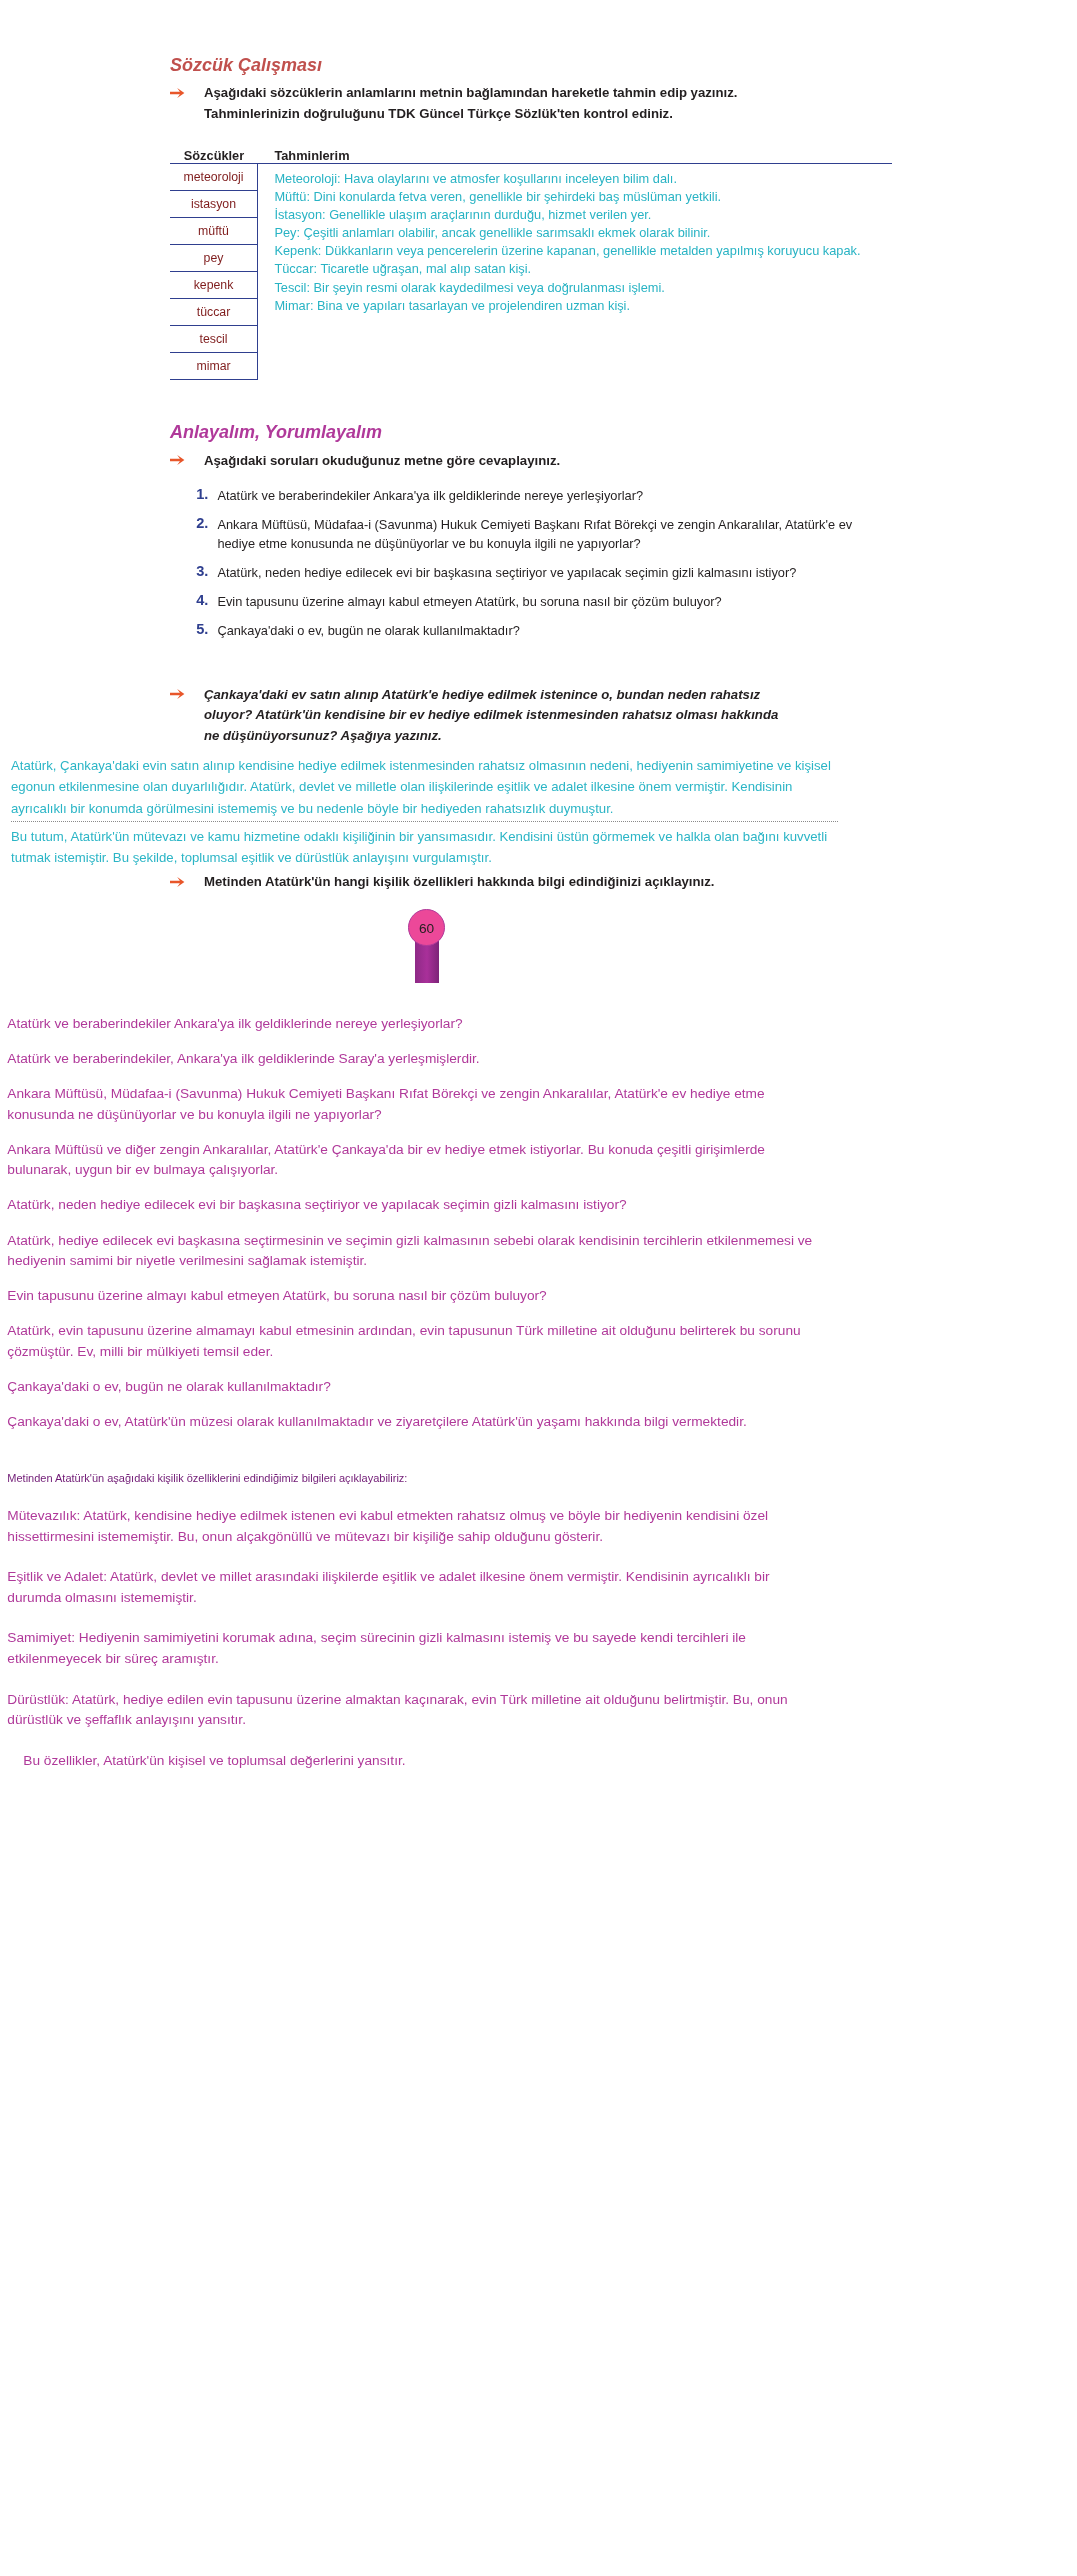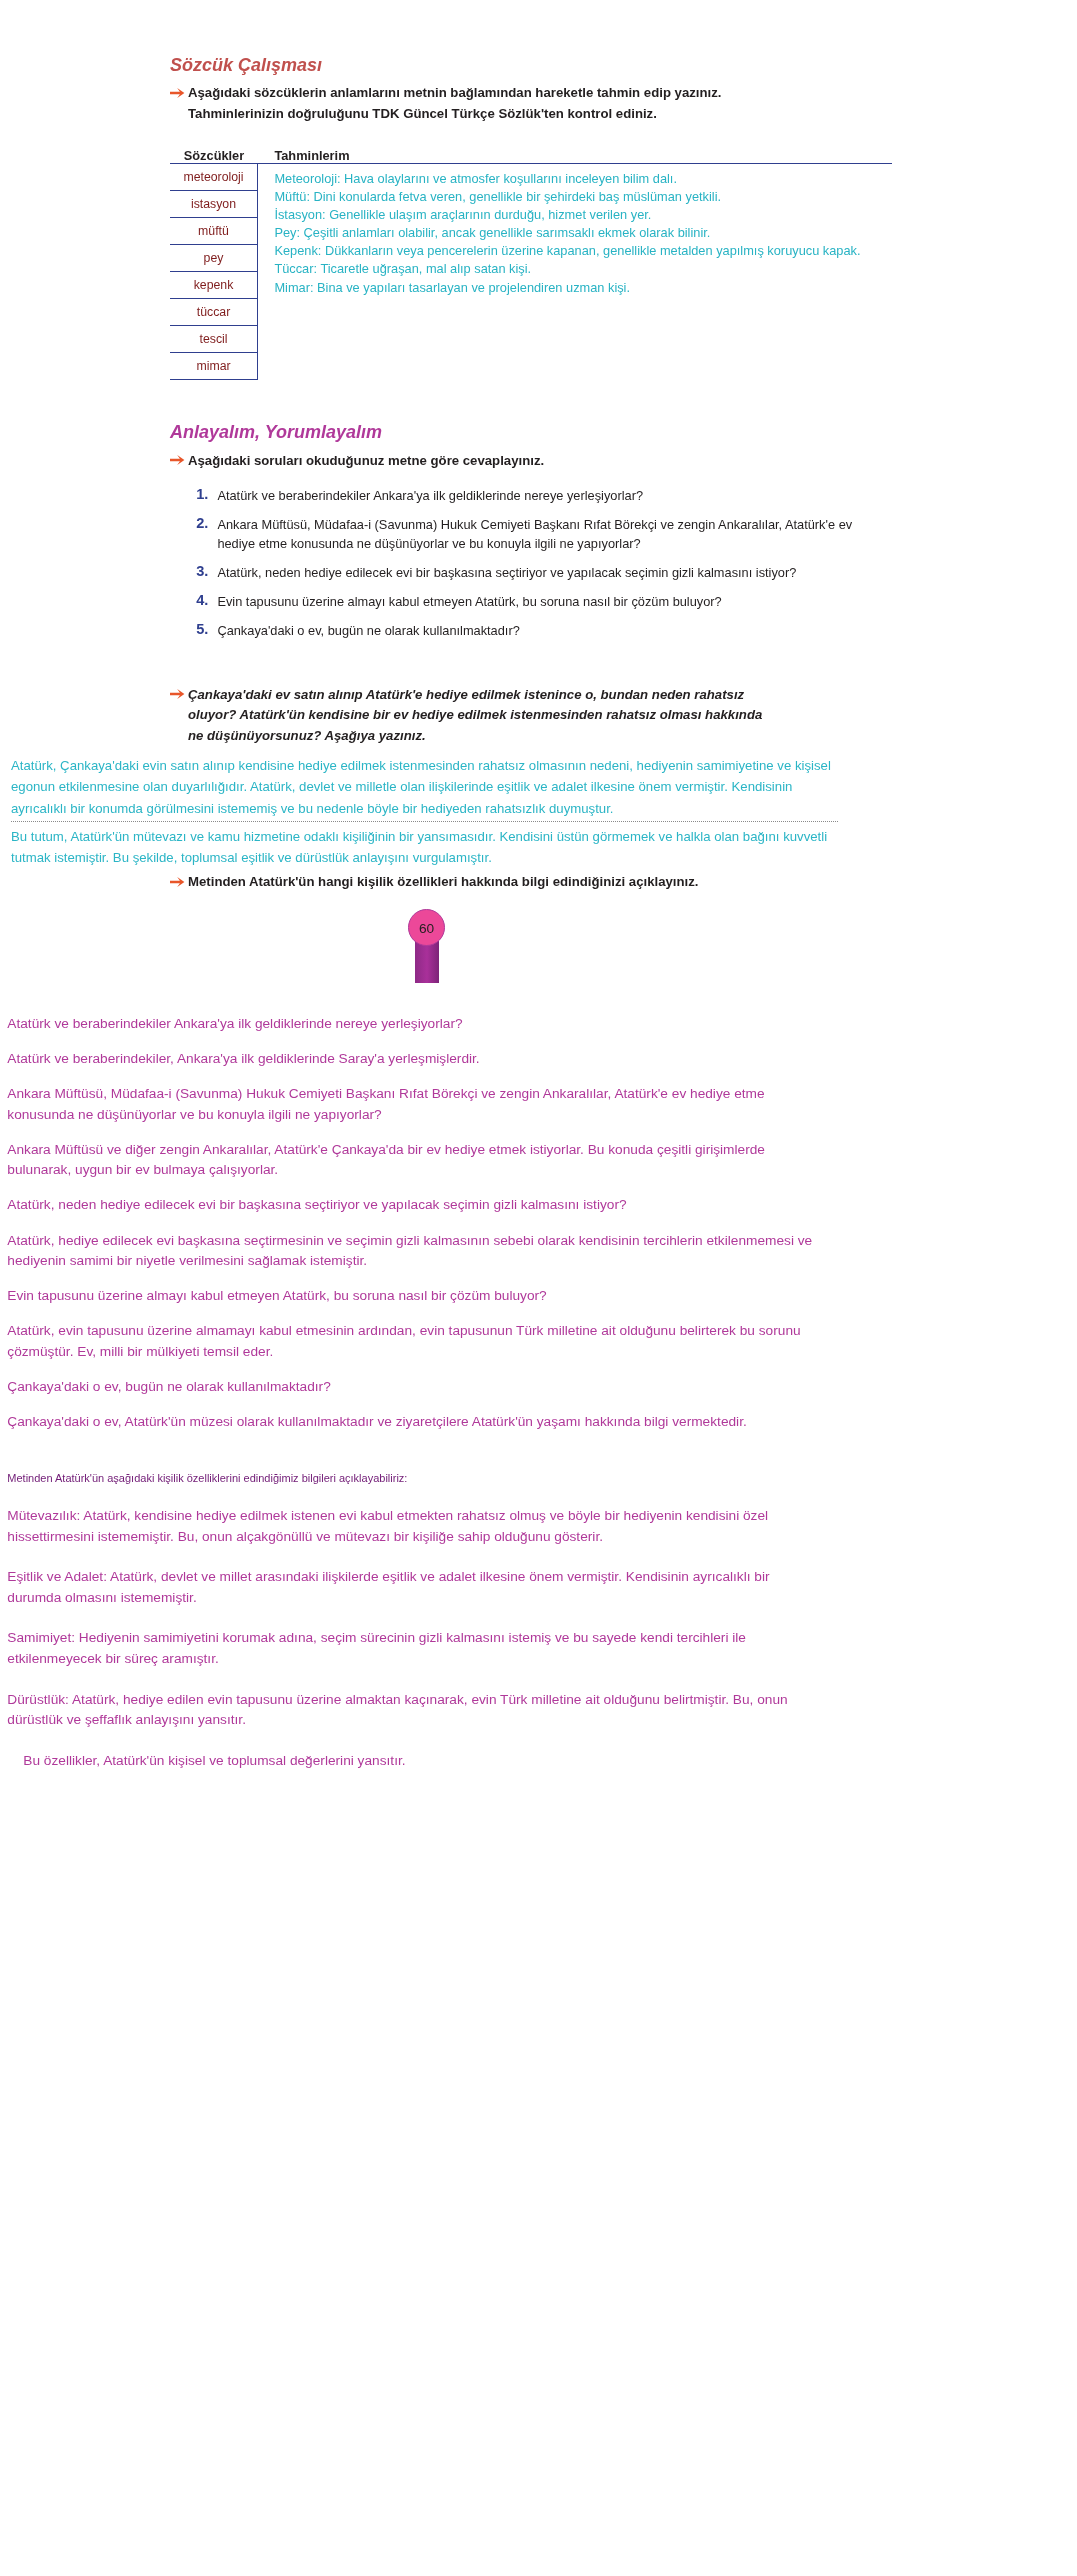--- a/index.html
+++ b/index.html
@@ -27,21 +27,21 @@
     font-style: italic;
     font-weight: bold;
     font-size: 18px;
     margin: 0 0 7.3px 0;
   }
   .section-head.purple { color: #b0399a; }
 
   .arrow-row {
     display: flex;
     align-items: flex-start;
-    gap: 0;
+    gap: 16px;
   }
   .arrow {
     flex: 0 0 auto;
     margin-top: 3.7px;
     color: #e8562a;
     font-size: 15.5px;
     line-height: 1;
   }
   .arrow svg { display: block; }
 
@@ -247,20 +247,21 @@
           <div class="w">tescil</div>
           <div class="w">mimar</div>
         </div>
         <div class="vocab-answers">
           <div class="a">Meteoroloji: Hava olaylarını ve atmosfer koşullarını inceleyen bilim dalı.</div>
           <div class="a">Müftü: Dini konularda fetva veren, genellikle bir şehirdeki baş müslüman yetkili.</div>
           <div class="a">İstasyon: Genellikle ulaşım araçlarının durduğu, hizmet verilen yer.</div>
           <div class="a">Pey: Çeşitli anlamları olabilir, ancak genellikle sarımsaklı ekmek olarak bilinir.</div>
           <div class="a">Kepenk: Dükkanların veya pencerelerin üzerine kapanan, genellikle metalden yapılmış koruyucu kapak.</div>
           <div class="a">Tüccar: Ticaretle uğraşan, mal alıp satan kişi.</div>
+          <div class="a">Tescil: Bir şeyin resmi olarak kaydedilmesi veya doğrulanması işlemi.</div>
           <div class="a">Mimar: Bina ve yapıları tasarlayan ve projelendiren uzman kişi.</div>
         </div>
       </div>
     </div>
 
     <div class="indent-1" style="margin-top:42px;">
       <div class="section-head purple">Anlayalım, Yorumlayalım</div>
       <div class="arrow-row">
         <span class="arrow">
           <svg width="18" height="12" viewBox="0 0 20 13">

